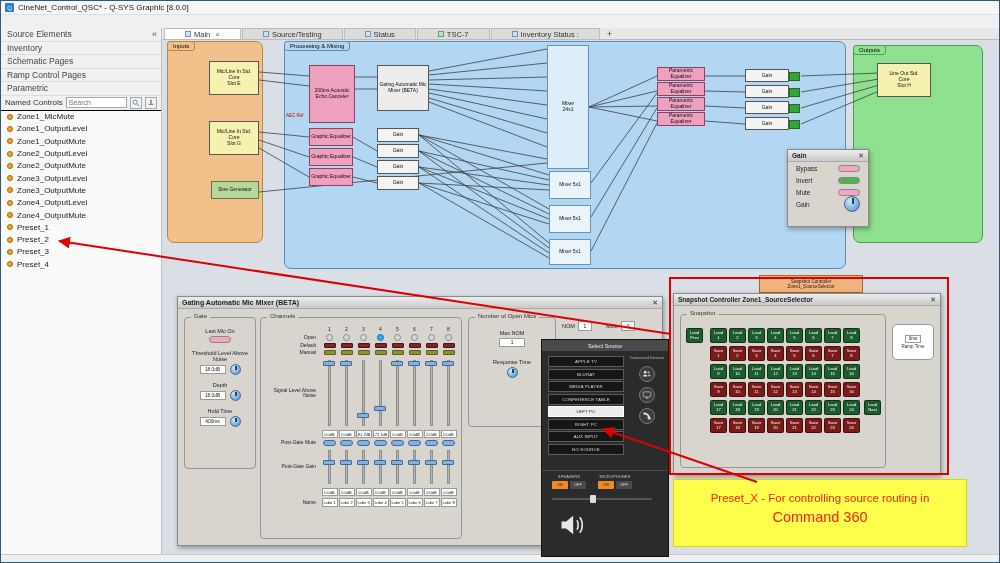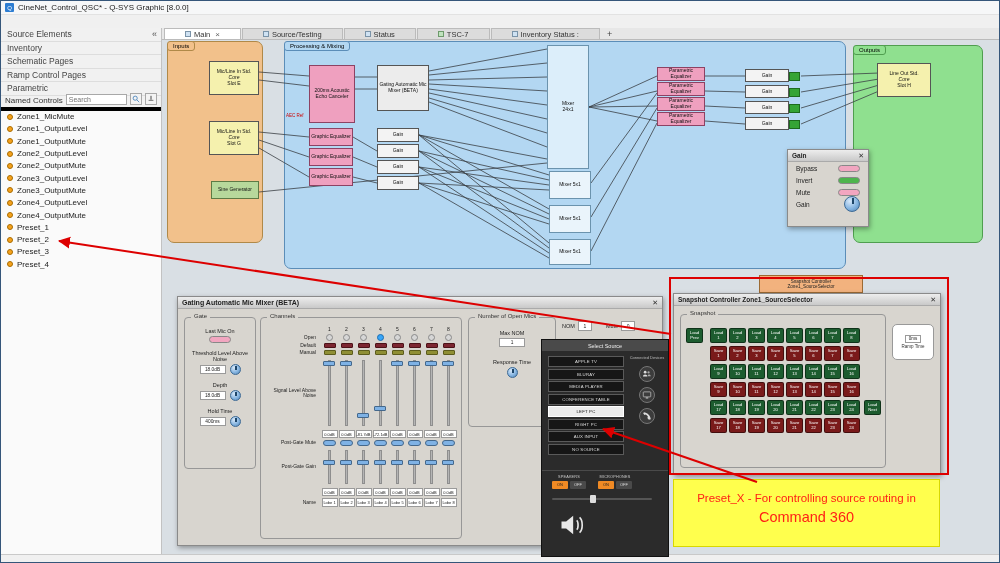--- a/index.html
+++ b/index.html
@@ -9,21 +9,21 @@
   .titlebar{position:absolute;left:0;top:0;right:0;height:14px;background:#f6f7f8;border-bottom:1px solid #e2e2e2;display:flex;align-items:center;gap:4px;padding:0 4px;font-size:8px;color:#222}
   .appicon{width:9px;height:9px;background:#2d7dd2;color:#fff;font-size:6px;display:flex;align-items:center;justify-content:center;border-radius:1px}
   .menubar{position:absolute;left:0;top:14px;right:0;height:13px;background:#f8f8f8;border-bottom:1px solid #ddd;display:flex;align-items:center;font-size:8.5px;color:#222;padding-left:2px}
   .menu-item{padding:1px 5px;margin-right:1px;cursor:default}
   .menu-item.active{background:#cde4f7;outline:1px solid #7ab0dd}
   .statusbar{position:absolute;left:0;bottom:0;right:0;height:8px;background:#f0f0f0;border-top:1px solid #c9c9c9}
   
   .sidebar{position:absolute;left:0;top:27px;width:161px;bottom:8px;background:#fafafa;border-right:1px solid #c2c2c2;font-size:8.5px;color:#333}
   .side-h{height:13.5px;line-height:13px;padding:0 6px;background:#f1f1f1;border-bottom:1px solid #ddd;color:#444}
   .collapse{position:absolute;right:4px;top:1px;font-size:9px;color:#555}
-  .nc-header{display:flex;align-items:flex-end;gap:3px;padding:2px 4px;background:#f1f1f1;border-bottom:4px solid #000000;height:15px}
+  .nc-header{display:flex;align-items:center;gap:3px;padding:2px 4px;background:#f1f1f1;border-bottom:1px solid #000000;height:15px}
   .nc-header .hlbl{white-space:nowrap;font-size:8px}
   .search{flex:1;min-width:0;height:11px;font-size:7px;border:1px solid #a8a8a8;background:#fff;padding:0 2px;font-family:"Liberation Sans",sans-serif}
   .sbtn{width:12px;height:12px;border:1px solid #a8a8a8;background:#f3f3f3;display:flex;align-items:center;justify-content:center}
   .nc-item{display:flex;align-items:center;gap:4px;height:12.3px;padding-left:6px;font-size:8px;color:#222;cursor:default}
   .dot{width:6px;height:6px;border-radius:50%;background:#f6a21c;border:1px solid #a96c00;flex:none}
   
   .tabbar{position:absolute;left:161px;top:27px;right:0;height:12px;background:#e7e7e7;border-bottom:1px solid #bbb;display:flex;align-items:stretch;gap:1px;padding-left:2px;font-size:7.5px;color:#333}
   .tab{display:flex;align-items:center;gap:3px;padding:0 20px;background:#dcdcdc;border:1px solid #bbb;border-bottom:none}
   .tab.active{background:#fff}
   .tabicon{width:6px;height:6px;border:1px solid #7a93a8;background:#cfe2f3;flex:none}
@@ -122,21 +122,21 @@
   .snaprow{position:absolute;display:flex;gap:2px}
   .snapbtn{width:17px;height:15px;border-radius:2px;display:flex;flex-direction:column;align-items:center;justify-content:center;color:#fff;line-height:1.1;font-size:4.2px;border:1px solid rgba(0,0,0,.45)}
   .row-load .snapbtn,.snapbtn.load{background:#1d5c2f}
   .row-save .snapbtn{background:#7a1a1a}
   .rampbox{position:absolute;left:218px;top:30px;width:42px;height:36px;background:#fff;border:1px solid #999;border-radius:5px;display:flex;flex-direction:column;align-items:center;justify-content:center;gap:2px}
   .rampval{width:16px;height:8px;border:1px solid #9a9a9a;font-size:4.5px;display:flex;align-items:center;justify-content:center;color:#222}
   .ramplbl{font-size:4.5px;color:#333;text-align:center;line-height:1.1}
   #snapblock{position:absolute;left:758px;top:274px;width:104px;height:18px;background:#f2b27e;border:1px solid #9c6a33;z-index:7;display:flex;flex-direction:column;align-items:center;justify-content:center;font-size:4.6px;line-height:1.2;color:#222}
   #redbox{position:absolute;left:668px;top:276px;width:280px;height:198px;border:2px solid #dd0000;z-index:20;pointer-events:none}
   
-  #note{position:absolute;left:672px;top:478px;width:267px;height:68px;background:#ffff4d;border:1px solid #d8d800;z-index:12;color:#ff2016;font-size:11.5px;line-height:1.5;padding:10px 12px;text-align:center}
+  #note{position:absolute;left:672px;top:478px;width:294px;height:68px;background:#ffff4d;border:1px solid #d8d800;z-index:12;color:#ff2016;font-size:11.5px;line-height:1.5;padding:10px 12px;text-align:center}
   #note .big{font-size:14.5px}
 </style>
 </head>
 <body>
 
 <div class="app">
 
   <div class="titlebar">
     <span class="appicon">Q</span>
     <span>CineNet_Control_QSC* - Q-SYS Graphic [8.0.0]</span>

